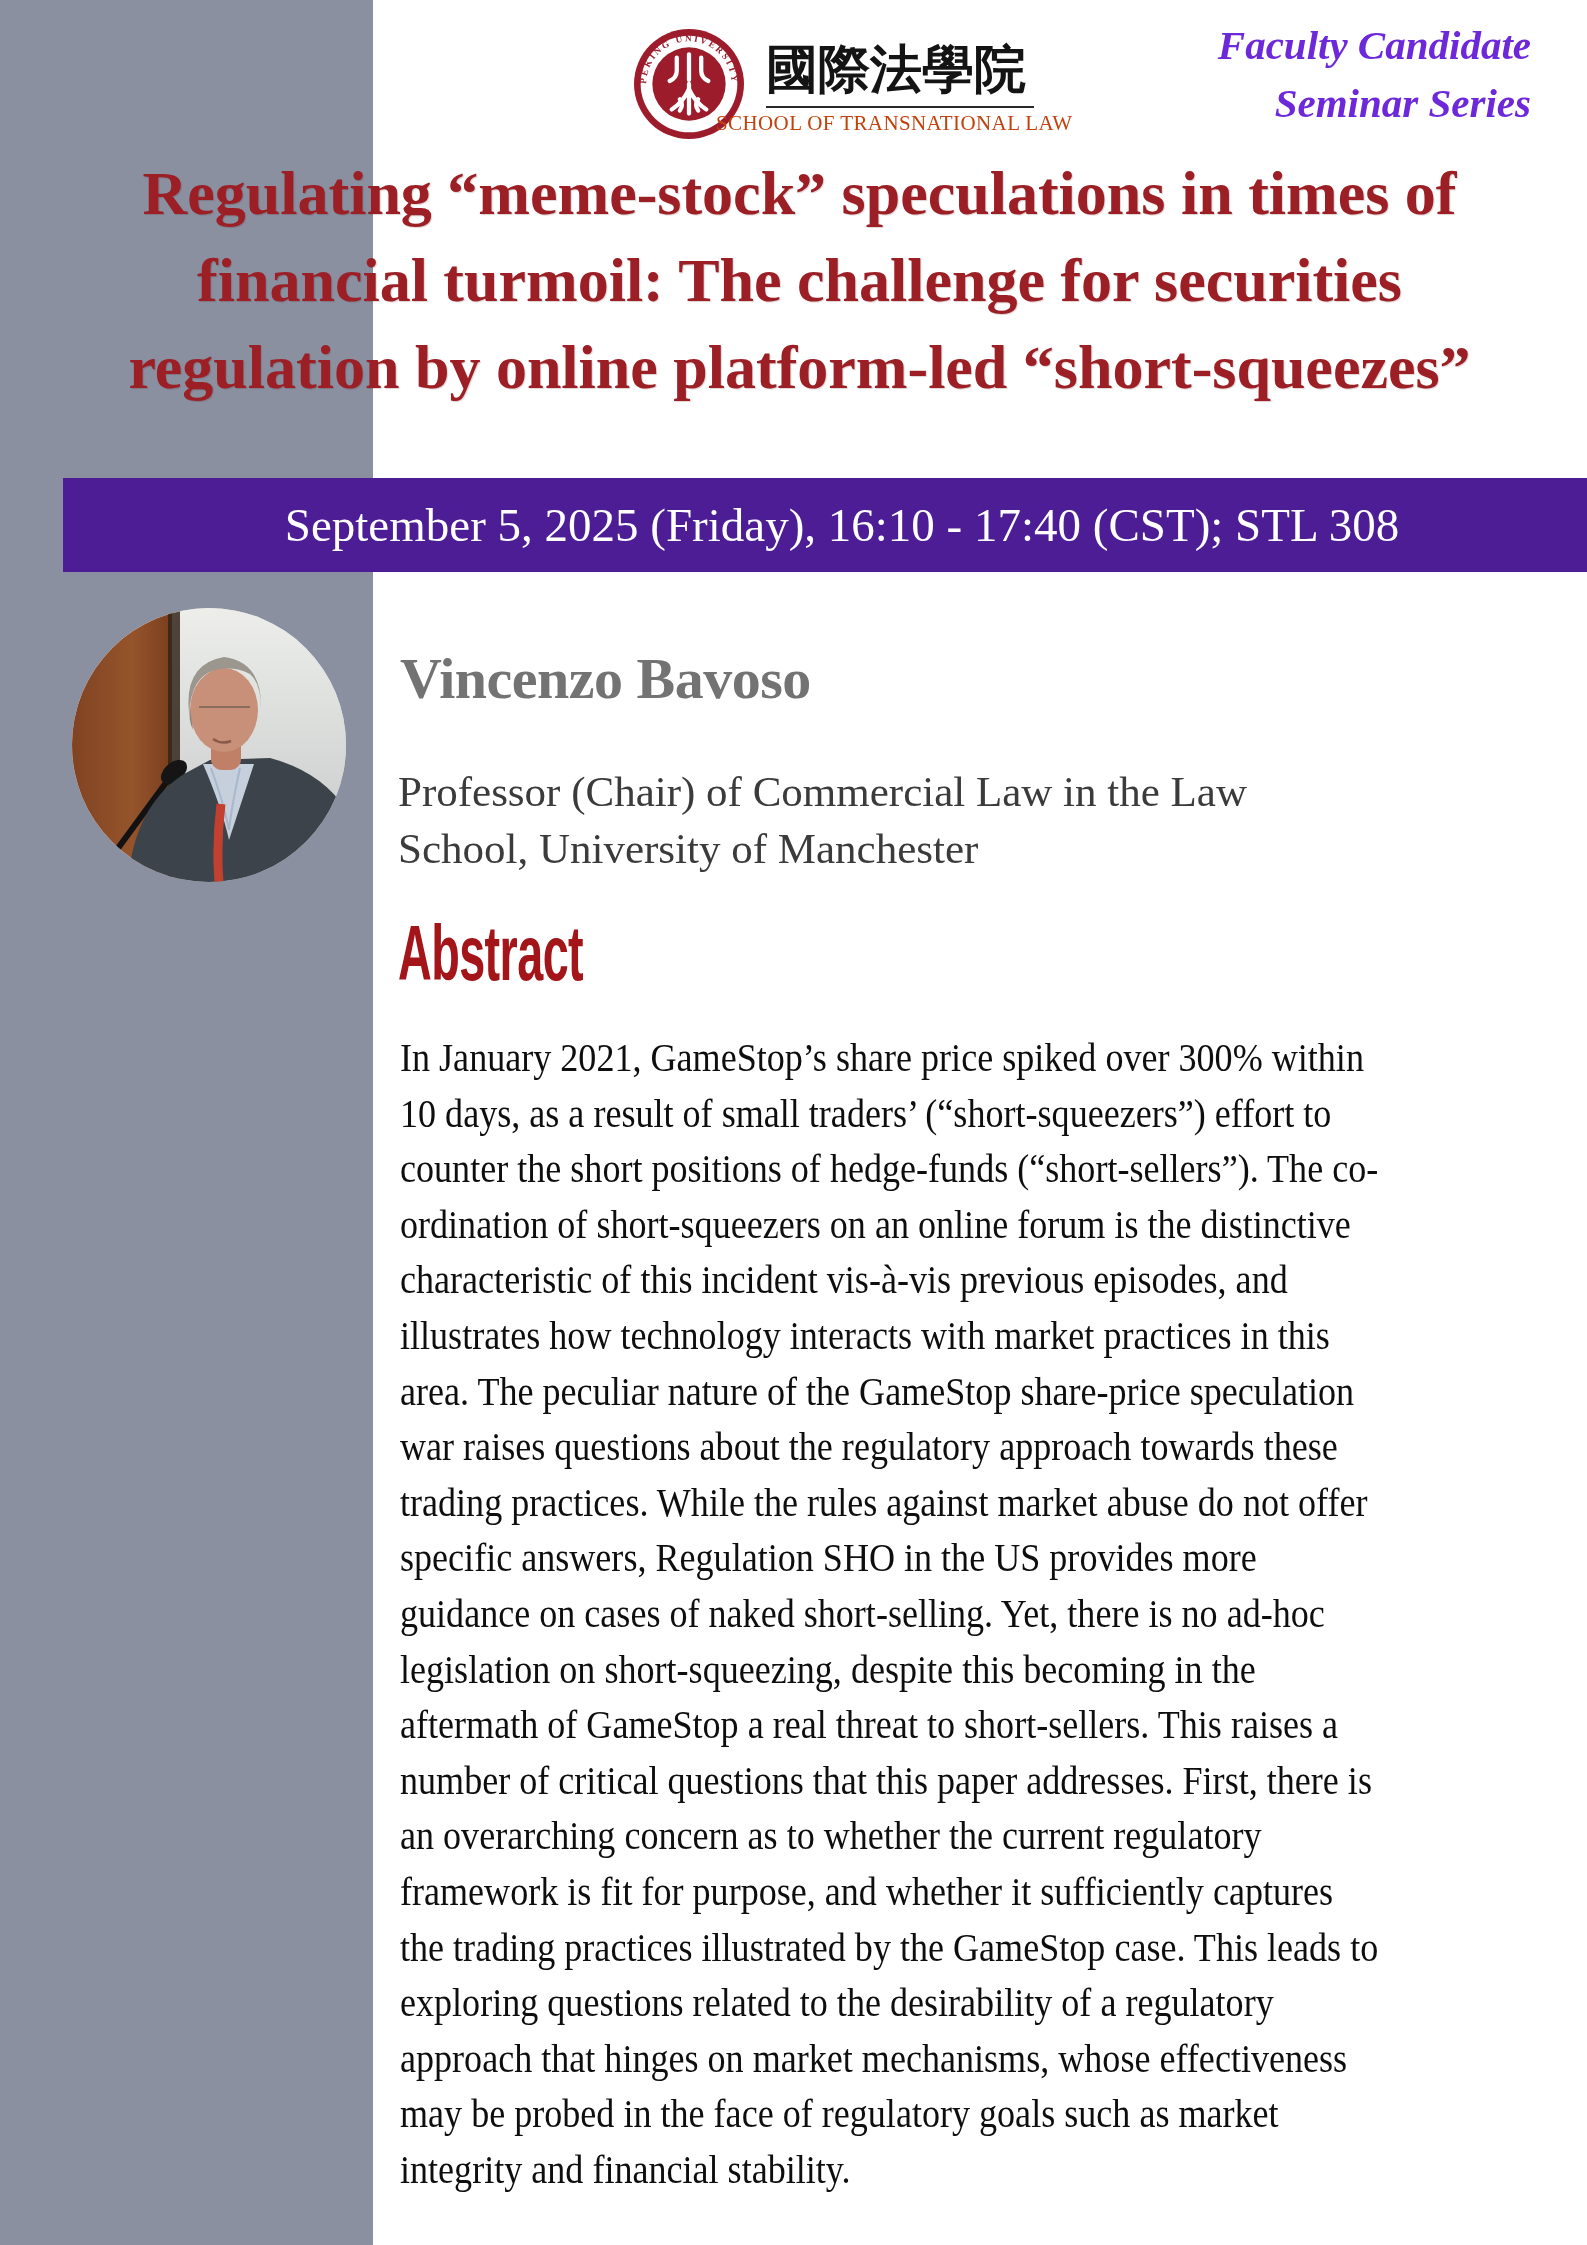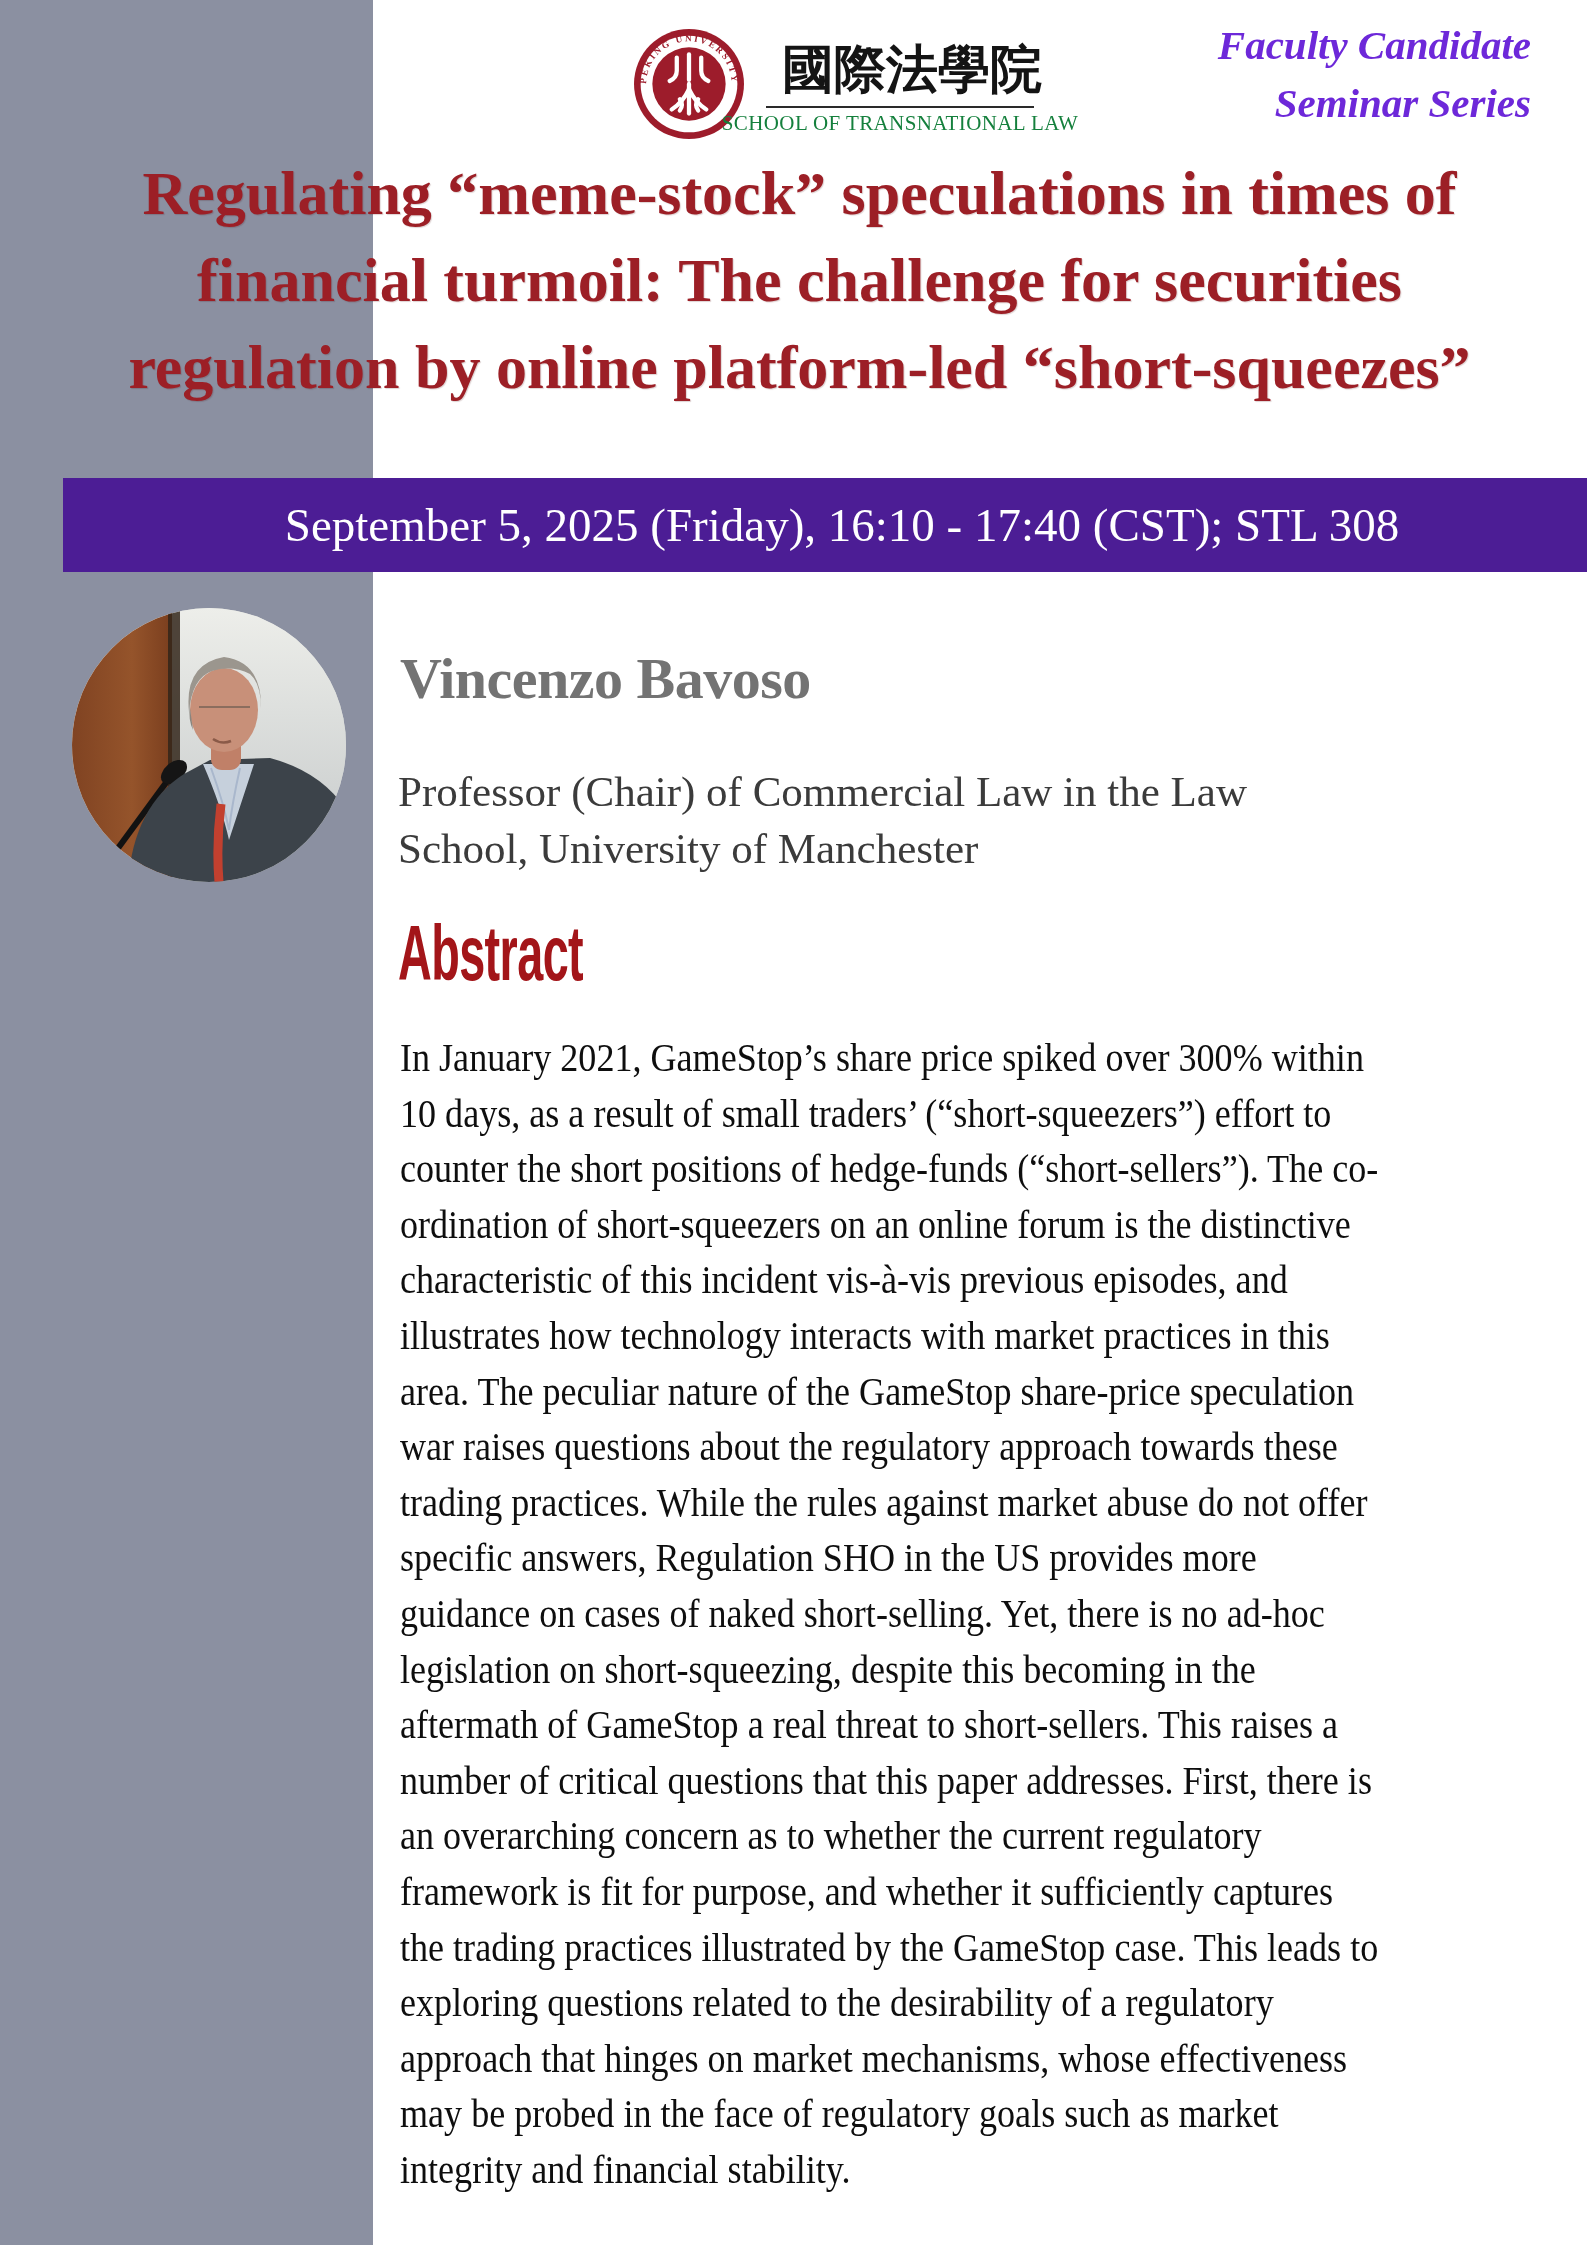--- a/index.html
+++ b/index.html
@@ -11,26 +11,25 @@
     position:absolute;left:0;top:0;width:373px;height:2245px;
     background:#8B90A1;
   }
   
   .seal{position:absolute;left:633px;top:28px;width:112px;height:112px;}
   .logo-cjk{
     position:absolute;left:766px;top:38px;width:268px;height:64px;
     display:flex;justify-content:space-between;align-items:center;
     font-family:"Liberation Serif",serif;font-weight:bold;font-size:52px;color:#141414;
     white-space:nowrap;
-    margin-left:16px;
   }
   .logo-rule{position:absolute;left:766px;top:106px;width:268px;height:2px;background:#2a2a2a;}
   .logo-en{
-    position:absolute;left:716px;top:111px;width:368px;text-align:center;
-    font-family:"Liberation Serif",serif;font-size:21px;color:#15803d;
+    position:absolute;left:716px;top:111px;width:368px;
+    font-family:"Liberation Serif",serif;font-size:21px;color:#c2410c;
     letter-spacing:0.4px;white-space:nowrap;
   }
   .series-label{
     position:absolute;right:56px;top:16px;text-align:right;
     font-family:"Liberation Serif",serif;font-style:italic;font-weight:bold;
     font-size:41px;line-height:1.42;color:#6d28d9;white-space:pre-line;
   }
   
   .main-title{
     position:absolute;left:20px;right:8px;top:150px;text-align:center;

